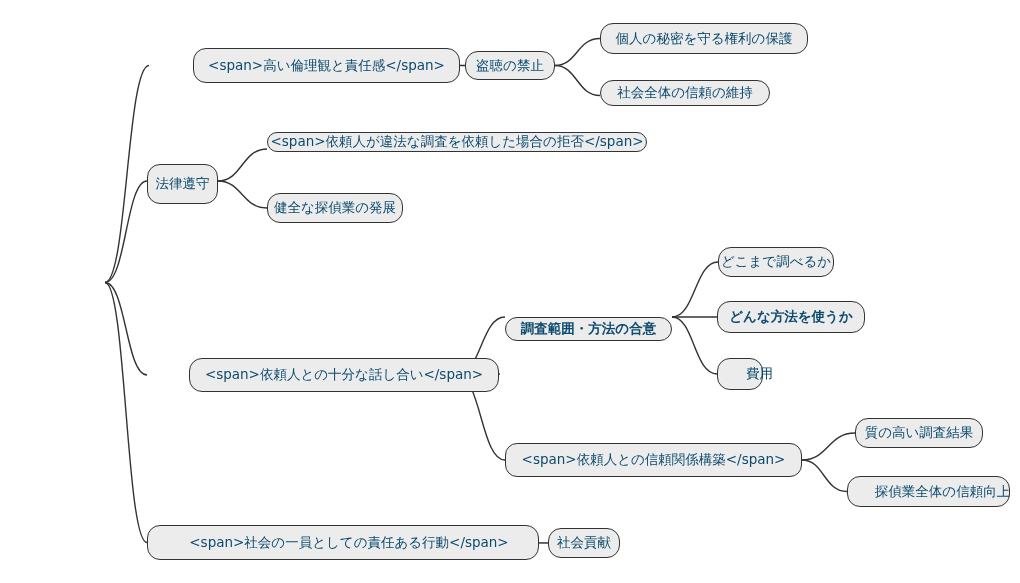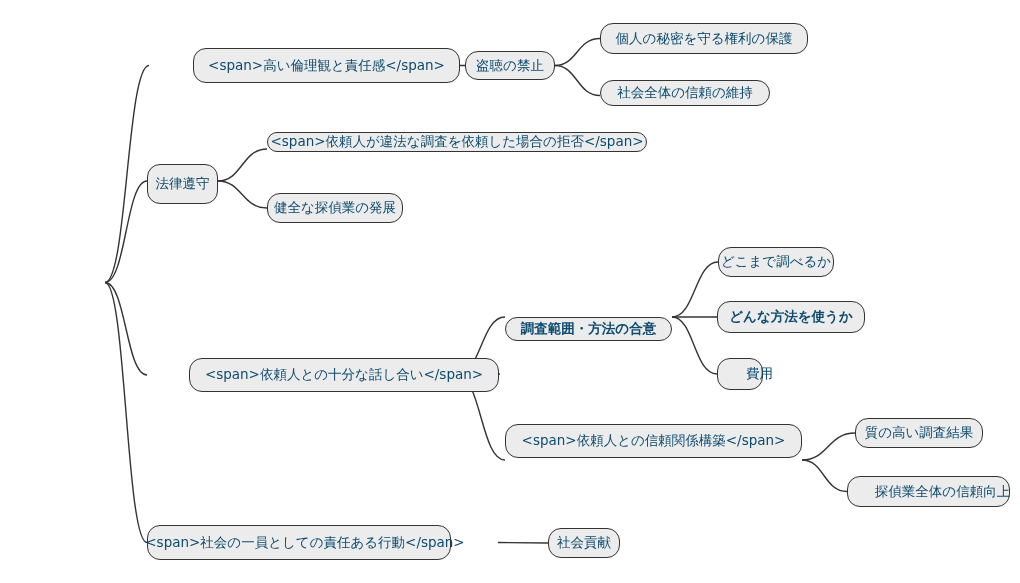--- a/index.html
+++ b/index.html
@@ -47,19 +47,19 @@
   <div class="node" style="left:600px;top:23px;width:208px;height:31px;">個人の秘密を守る権利の保護</div>
   <div class="node" style="left:600px;top:80px;width:170px;height:26px;font-family:Liberation Serif, serif;">社会全体の信頼の維持</div>
   <div class="node" style="left:147px;top:164px;width:71px;height:40px;">法律遵守</div>
   <div class="node" style="left:267px;top:132px;width:380px;height:20px;border-radius:10px;">&lt;span&gt;依頼人が違法な調査を依頼した場合の拒否&lt;/span&gt;</div>
   <div class="node" style="left:267px;top:193px;width:136px;height:30px;">健全な探偵業の発展</div>
   <div class="node" style="left:147px;top:358px;width:310px;height:34px;margin-left:42px;">&lt;span&gt;依頼人との十分な話し合い&lt;/span&gt;</div>
   <div class="node" style="left:505px;top:317px;width:167px;height:24px;font-weight:bold;">調査範囲・方法の合意</div>
   <div class="node" style="left:718px;top:247px;width:116px;height:30px;">どこまで調べるか</div>
   <div class="node" style="left:717px;top:301px;width:148px;height:32px;font-weight:bold;">どんな方法を使うか</div>
   <div class="node" style="left:717px;top:358px;width:46px;height:32px;padding-left:39px;">費用</div>
-  <div class="node" style="left:505px;top:424px;width:297px;height:34px;">&lt;span&gt;依頼人との信頼関係構築&lt;/span&gt;</div>
+  <div class="node" style="left:505px;top:443px;width:297px;height:34px;border-radius:12px;">&lt;span&gt;依頼人との信頼関係構築&lt;/span&gt;</div>
   <div class="node" style="left:855px;top:418px;width:128px;height:30px;">質の高い調査結果</div>
   <div class="node" style="left:847px;top:476px;width:163px;height:31px;padding-left:28px;">探偵業全体の信頼向上</div>
-  <div class="node" style="left:147px;top:525px;width:304px;height:35px;padding-left:12px;">&lt;span&gt;社会の一員としての責任ある行動&lt;/span&gt;</div>
+  <div class="node" style="left:147px;top:525px;width:392px;height:35px;padding-left:12px;">&lt;span&gt;社会の一員としての責任ある行動&lt;/span&gt;</div>
   <div class="node" style="left:548px;top:528px;width:72px;height:30px;">社会貢献</div>
 
 </div>
 
 </body></html>

